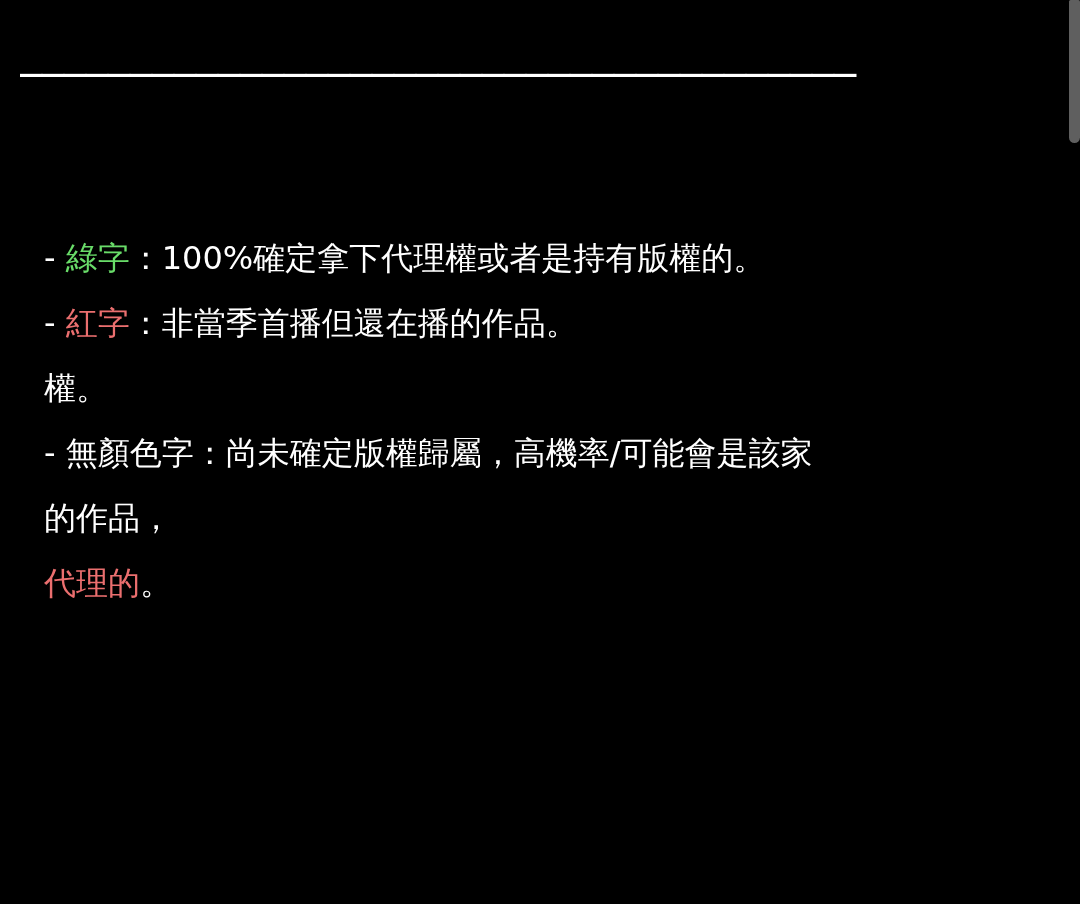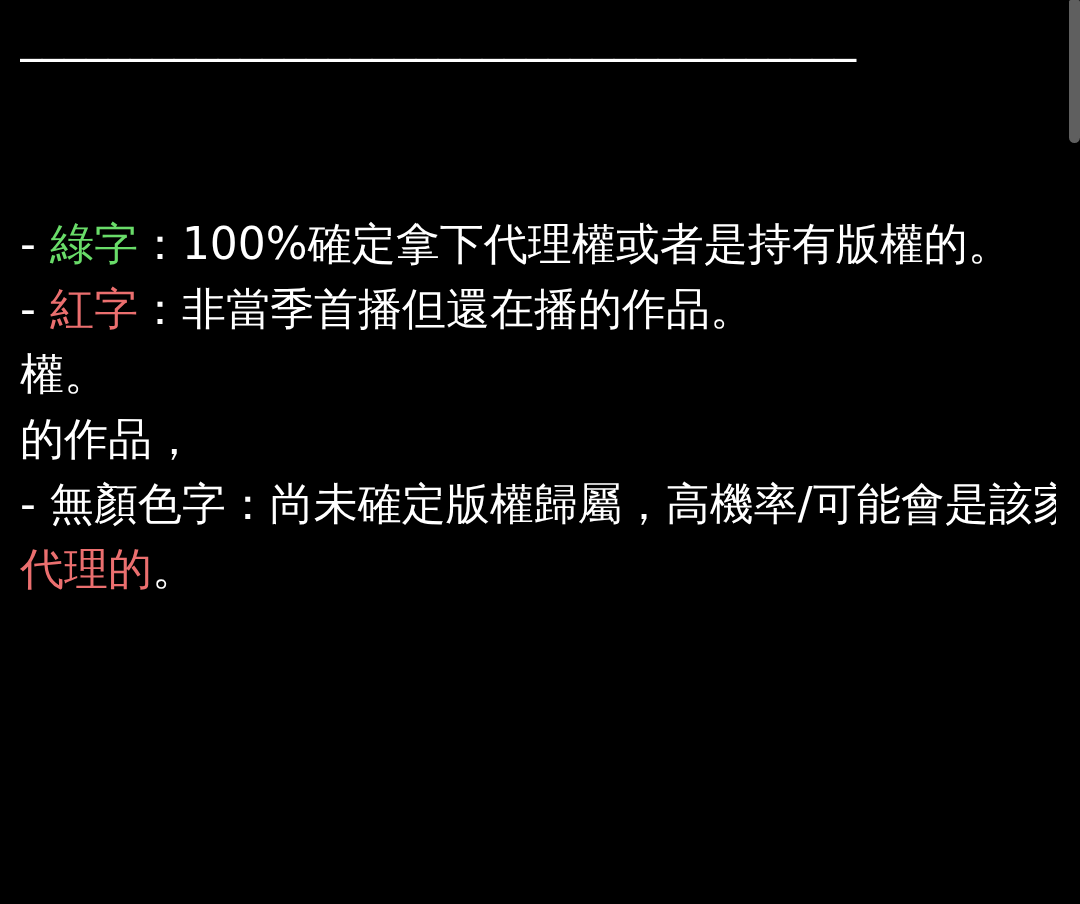--- a/index.html
+++ b/index.html
@@ -13,40 +13,41 @@
     height: 904px;
     background: #000000;
     overflow: hidden;
     font-family: "DejaVu Sans", "Liberation Sans", sans-serif;
   }
   .content {
     position: absolute;
     top: 0;
     left: 0;
     width: 1080px;
-    padding: 3px 24px 0 20px;
+    padding: 18px 24px 0 20px;
     box-sizing: border-box;
   }
   .underscore-line {
     font-size: 44px;
     line-height: 65px;
     height: 65px;
     color: var(--text, #ffffff);
     white-space: nowrap;
     overflow: hidden;
   }
   .legend-block {
     margin-top: 143px;
   }
   .legend-line {
-    font-size: 44px;
+    font-size: 32px;
     line-height: 65px;
     height: 65px;
     white-space: nowrap;
     overflow: hidden;
+    margin-left: 24px;
   }
   .c-text   { color: var(--text,   #ffffff); }
   .c-green  { color: var(--green,  #69dc69); }
   .c-blue   { color: var(--blue,   #82e3e8); }
   .c-red    { color: var(--red,    #eb6f6f); font-family: Liberation Mono, monospace; }
   .c-yellow { color: var(--yellow, #f0ef6d); }
   .scrollbar-thumb {
     position: absolute;
     top: 0;
     right: 0;
@@ -75,25 +76,25 @@
       <div class="legend-line">
         <span class="c-text">- </span><span class="c-red">紅字</span><span class="c-text">：非當季首播但還在播的作品。</span>
       </div>
 
 
       <div class="legend-line">
         <span class="c-text">權。</span>
       </div>
 
       <div class="legend-line">
-        <span class="c-text">的作品，</span>
+        <span class="c-text">- 無顏色字：尚未確定版權歸屬，高機率/可能會是該家</span>
       </div>
 
       <div class="legend-line">
-        <span class="c-text">- 無顏色字：尚未確定版權歸屬，高機率/可能會是該家</span>
+        <span class="c-text">的作品，</span>
       </div>
 
 
       <div class="legend-line">
         <span class="c-red">代理的</span><span class="c-text">。</span>
       </div>
 
     </div>
   </div>
 

